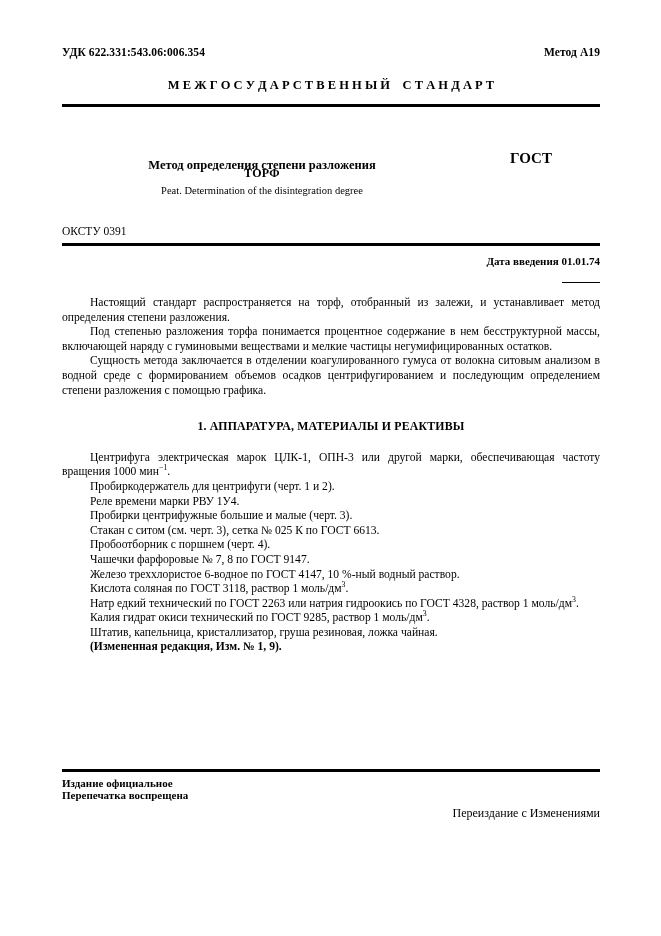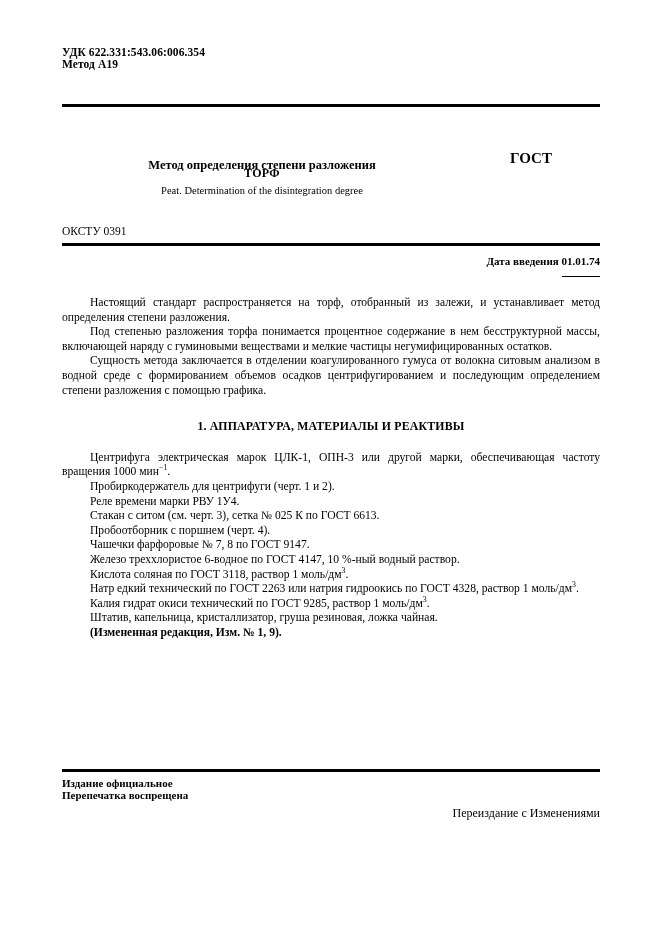--- a/index.html
+++ b/index.html
@@ -31,21 +31,20 @@
     position: absolute;
     top: 46px;
     left: 0;
     width: 538px;
     display: flex;
     justify-content: space-between;
     align-items: baseline;
     font-weight: bold;
     font-size: 11.5px;
     letter-spacing: 0.1px;
-    flex-direction: column;
   }
   .mgs-title {
     position: absolute;
     top: 78px;
     left: 3px;
     width: 532px;
     font-weight: bold;
     font-size: 12.5px;
     text-align: center;
     white-space: pre;
@@ -114,21 +113,21 @@
     position: absolute;
     top: 255px;
     left: 0;
     width: 538px;
     text-align: right;
     font-size: 11px;
     font-weight: bold;
   }
   .date-row .date-val {
     border-bottom: 1.3px solid #000;
-    padding-bottom: 9px;
+    padding-bottom: 15px;
   }
 
   
   .body-text {
     position: absolute;
     top: 296px;
     left: 0;
     width: 538px;
     font-size: 11.6px;
     line-height: 14.6px;
@@ -186,20 +185,21 @@
 <body>
 
 <div class="page">
   <div class="content">
 
     <div class="udk-row">
       <span>УДК 622.331:543.06:006.354</span>
       <span>Метод А19</span>
     </div>
 
+    <div class="mgs-title">М Е Ж Г О С У Д А Р С Т В Е Н Н Ы Й    С Т А Н Д А Р Т</div>
 
     <div class="rule-thick rule-top"></div>
 
     <div class="title-block">
       <div class="title-center doc-name">ТОРФ</div>
       <div class="title-center doc-sub">Метод определения степени разложения</div>
       <div class="title-center doc-eng">Peat. Determination of the disintegration degree</div>
       <div class="gost-box">
         <span class="gost-label">ГОСТ</span>
       </div>
@@ -217,20 +217,21 @@
     <div class="body-text">
       <p>Настоящий стандарт распространяется на торф, отобранный из залежи, и устанавливает метод определения степени разложения.</p>
       <p>Под степенью разложения торфа понимается процентное содержание в нем бесструктурной массы, включающей наряду с гуминовыми веществами и мелкие частицы негумифицированных остатков.</p>
       <p>Сущность метода заключается в отделении коагулированного гумуса от волокна ситовым анализом в водной среде с формированием объемов осадков центрифугированием и последующим определением степени разложения с помощью графика.</p>
 
       <p class="section-heading">1. АППАРАТУРА, МАТЕРИАЛЫ И РЕАКТИВЫ</p>
 
       <p class="list-line"><span>Центрифуга электрическая марок ЦЛК-1, ОПН-3 или другой марки, обеспечивающая частоту вращения 1000 мин</span><sup>−1</sup><span>.</span></p>
       <p class="list-line">Пробиркодержатель для центрифуги (черт. 1 и 2).</p>
       <p class="list-line">Реле времени марки РВУ 1У4.</p>
+      <p class="list-line">Пробирки центрифужные большие и малые (черт. 3).</p>
       <p class="list-line">Стакан с ситом (см. черт. 3), сетка № 025 К по ГОСТ 6613.</p>
       <p class="list-line">Пробоотборник с поршнем (черт. 4).</p>
       <p class="list-line">Чашечки фарфоровые № 7, 8 по ГОСТ 9147.</p>
       <p class="list-line">Железо треххлористое 6-водное по ГОСТ 4147, 10 %-ный водный раствор.</p>
       <p class="list-line"><span>Кислота соляная по ГОСТ 3118, раствор 1 моль/дм</span><sup>3</sup><span>.</span></p>
       <p class="list-line"><span>Натр едкий технический по ГОСТ 2263 или натрия гидроокись по ГОСТ 4328, раствор 1 моль/дм</span><sup>3</sup><span>.</span></p>
       <p class="list-line"><span>Калия гидрат окиси технический по ГОСТ 9285, раствор 1 моль/дм</span><sup>3</sup><span>.</span></p>
       <p class="list-line">Штатив, капельница, кристаллизатор, груша резиновая, ложка чайная.</p>
       <p class="list-line bold-note">(Измененная редакция, Изм. № 1, 9).</p>
     </div>

